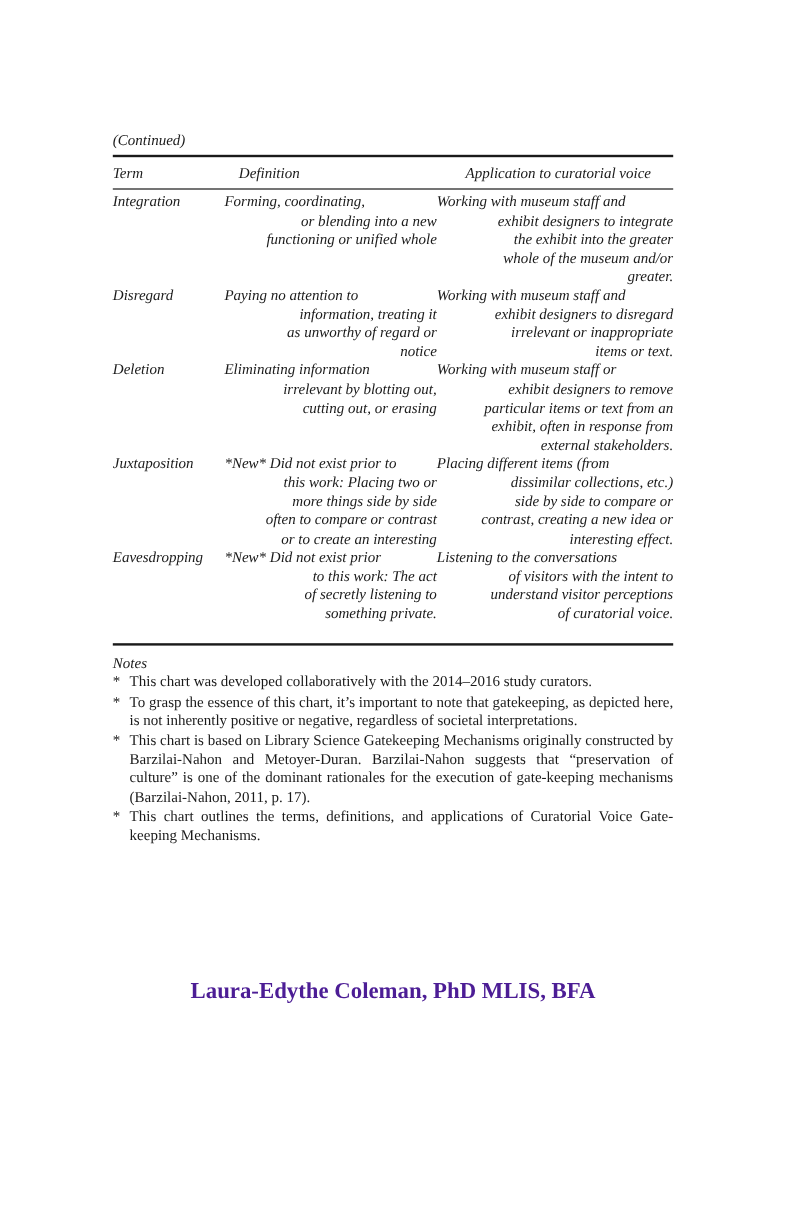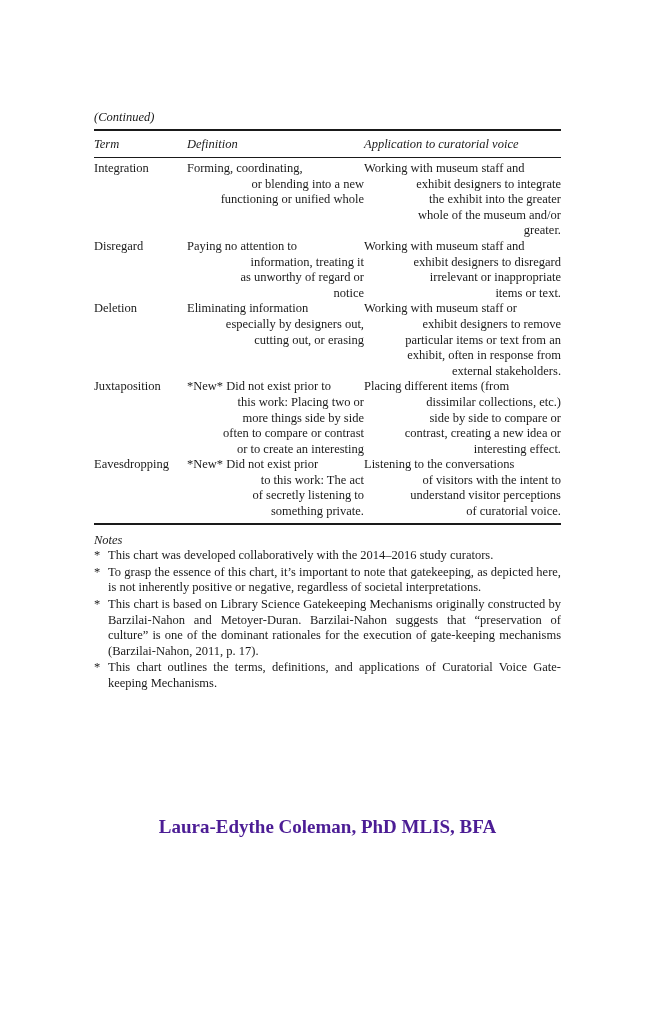--- a/index.html
+++ b/index.html
@@ -2,25 +2,25 @@
 <html><head>
 <meta charset="utf-8">
 <style>
   html, body { margin: 0; padding: 0; background: #ffffff; }
   body { width: 655px; height: 1024px; position: relative; overflow: hidden;
          font-family: "Liberation Serif", "DejaVu Serif", serif; color: #1a1a1a; }
   .page { position: absolute; left: 94px; top: 68px; width: 467px; margin-top: 41px; }
   .continued { font-style: italic; font-size: 12.5px; line-height: 16px; height: 20px; }
   .rule-thick { border-top: 2px solid #1a1a1a; }
   .rule-thin { border-top: 1.5px solid #1a1a1a; }
-  .hdr { display: flex; font-style: italic; font-size: 12.5px; height: 26px; align-items: center; }
+  .hdr { display: flex; font-style: italic; font-size: 12.5px; height: 26px; align-items: center; gap: 12px; }
   .c1 { width: 93px; flex: none; }
   .c2 { width: 177px; flex: none; }
   .c3 { flex: 1; }
-  .rows { padding-top: 3px; padding-bottom: 3px; }
+  .rows { padding-top: 3px; padding-bottom: 16px; font-style: italic; }
   .row { display: flex; font-size: 12.5px; line-height: 15.6px; }
   .cell-lines .ln { display: block; white-space: nowrap; }
   .cell-lines .ln.ind { padding-left: 14px; text-align: right; }
   .notes { margin-top: 8px; font-size: 12.5px; line-height: 15.6px; }
   .notes-title { font-style: italic; }
   .note { display: flex; text-align: justify; margin-bottom: 1px; }
   .note .star { width: 14px; flex: none; }
   .note .txt { flex: 1; }
   .author { position: absolute; left: 0; width: 655px; top: 816px; text-align: center;
             font-weight: bold; font-size: 19px; color: #4c1d95; }
@@ -65,21 +65,21 @@
           <span class="ln">Working with museum staff and</span>
           <span class="ln ind">exhibit designers to disregard</span>
           <span class="ln ind">irrelevant or inappropriate</span>
           <span class="ln ind">items or text.</span>
         </div>
       </div>
       <div class="row">
         <div class="c1">Deletion</div>
         <div class="c2 cell-lines">
           <span class="ln">Eliminating information</span>
-          <span class="ln ind">especially by designers out,</span>
+          <span class="ln ind">irrelevant by blotting out,</span>
           <span class="ln ind">cutting out, or erasing</span>
         </div>
         <div class="c3 cell-lines">
           <span class="ln">Working with museum staff or</span>
           <span class="ln ind">exhibit designers to remove</span>
           <span class="ln ind">particular items or text from an</span>
           <span class="ln ind">exhibit, often in response from</span>
           <span class="ln ind">external stakeholders.</span>
         </div>
       </div>

